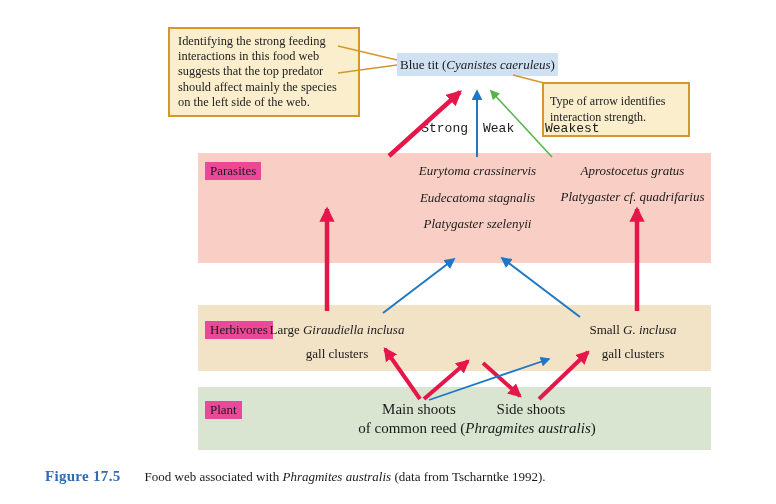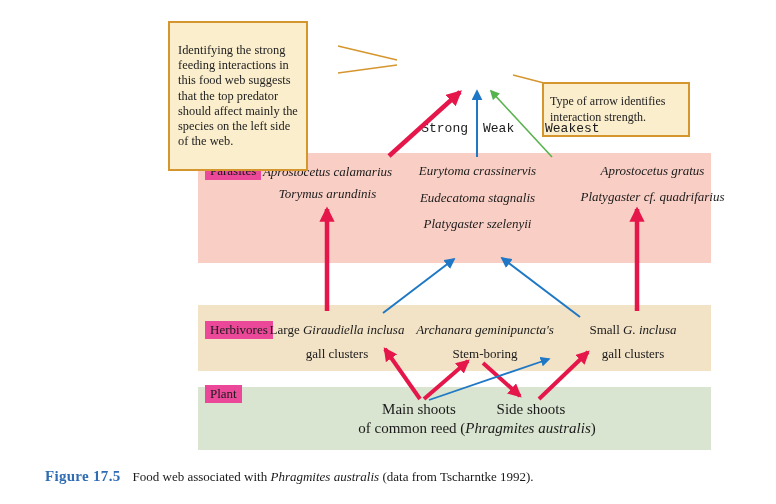--- a/index.html
+++ b/index.html
@@ -22,83 +22,78 @@
   .plant-label{position:absolute;font-size:15px;text-align:center;white-space:nowrap;}
   #predator-label{
     position:absolute;left:397px;top:53px;width:161px;height:23px;line-height:23px;
     background:#cfe1f2;text-align:center;font-size:13px;white-space:nowrap;
   }
   .callout{
     position:absolute;background:#fbeecd;border:2px solid #d6962e;
     font-size:12.4px;line-height:15.2px;color:#222;
     box-sizing:border-box;
   }
-  #callout-left{left:168px;top:21px;width:140px;padding:20px 8px;}
+  #callout-left{left:168px;top:27px;width:192px;padding:5px 8px;}
   #callout-right{left:542px;top:82px;width:148px;padding:10px 6px;font-size:12px;line-height:15.5px;}
   .strength{position:absolute;top:121px;font-size:13px;white-space:nowrap;font-family:Liberation Mono, monospace;}
   #strength-strong{left:408px;width:60px;text-align:right;}
   #strength-weak{left:483px;}
   #strength-weakest{left:545px;}
   #caption{position:absolute;left:45px;top:468px;font-size:13px;white-space:nowrap;}
   #figure-label{
-    color:#2f6cb3;font-weight:bold;font-size:15px;margin-right:12px;
+    color:#2f6cb3;font-weight:bold;font-size:15px;margin-right:24px;
     letter-spacing:0.3px;
   }
   #arrow-layer{position:absolute;left:0;top:0;pointer-events:none;}
 </style>
 </head>
 <body>
 
 <div id="stage">
 
   <div class="band" id="band-parasites"></div>
   <div class="band" id="band-herbivores"></div>
   <div class="band" id="band-plant"></div>
 
   <div class="chip" style="left:205px;top:162px;">Parasites</div>
   <div class="chip" style="left:205px;top:321px;">Herbivores</div>
-  <div class="chip" style="left:205px;top:385px;text-align:center;">Plant</div>
+  <div class="chip" style="left:205px;top:401px;text-align:center;">Plant</div>
 
-  <div class="pcol" style="left:240px;top:161px;width:175px;line-height:22px;">
-    <div>Aprostocetus calamarius</div>
-    <div>Torymus arundinis</div>
-  </div>
   <div class="pcol" style="left:390px;top:158px;width:175px;line-height:26.5px;">
     <div>Eurytoma crassinervis</div>
     <div>Eudecatoma stagnalis</div>
     <div>Platygaster szelenyii</div>
   </div>
-  <div class="pcol" style="left:560px;top:158px;width:185px;line-height:26px;">
+  <div class="pcol" style="left:540px;top:158px;width:185px;line-height:26px;">
     <div>Aprostocetus gratus</div>
     <div>Platygaster cf. quadrifarius</div>
   </div>
 
   <div class="hcol" style="left:262px;top:318px;width:150px;">
     <div>
       <span>Large </span><i>Giraudiella inclusa</i>
     </div>
     <div>gall clusters</div>
-  </div>
-  <div class="hcol" style="left:410px;top:318px;width:150px;">
-    <div><i>Archanara geminipuncta's</i></div>
-    <div>Stem-boring</div>
   </div>
   <div class="hcol" style="left:563px;top:318px;width:140px;">
     <div>
       <span>Small </span><i>G. inclusa</i>
     </div>
     <div>gall clusters</div>
   </div>
 
   <div class="plant-label" style="left:369px;top:401px;width:100px;">Main shoots</div>
   <div class="plant-label" style="left:481px;top:401px;width:100px;">Side shoots</div>
   <div class="plant-label" style="left:327px;top:420px;width:300px;">
     <span>of common reed (</span><i>Phragmites australis</i><span>)</span>
   </div>
 
+  <div id="predator-label">
+    <span>Blue tit (</span><i>Cyanistes caeruleus</i><span>)</span>
+  </div>
 
   <div class="callout" id="callout-left">Identifying the strong feeding interactions in this food web suggests that the top predator should affect mainly the species on the left side of the web.</div>
   <div class="callout" id="callout-right">Type of arrow identifies interaction strength.</div>
 
   <div class="strength" id="strength-strong">Strong</div>
   <div class="strength" id="strength-weak">Weak</div>
   <div class="strength" id="strength-weakest">Weakest</div>
 
   <svg id="arrow-layer" width="776" height="504" viewBox="0 0 776 504">
     <defs>

